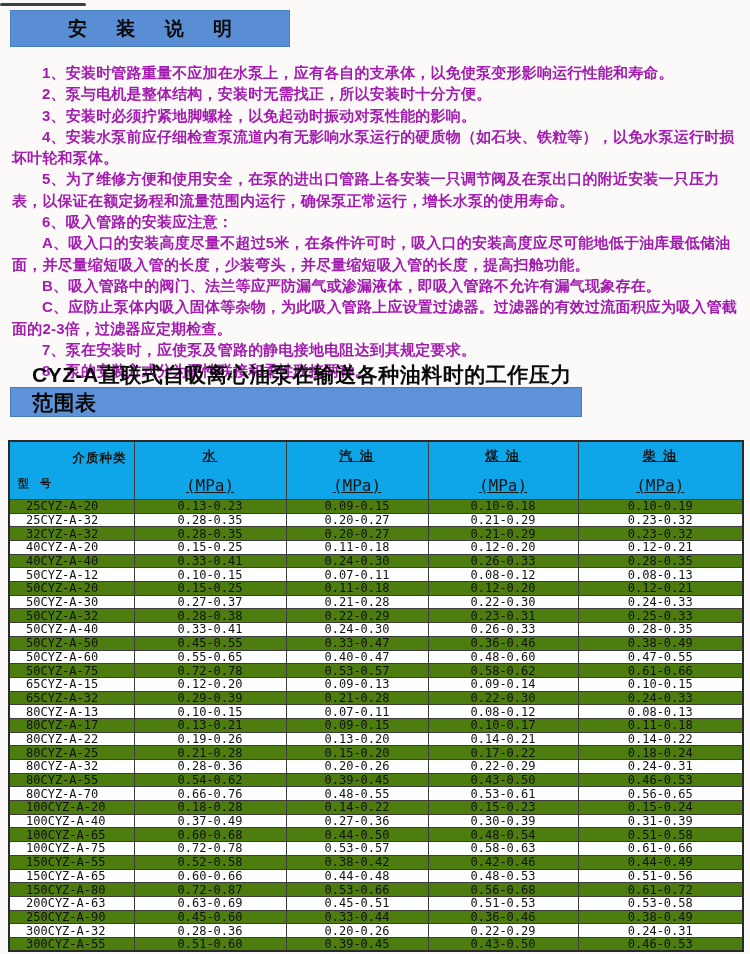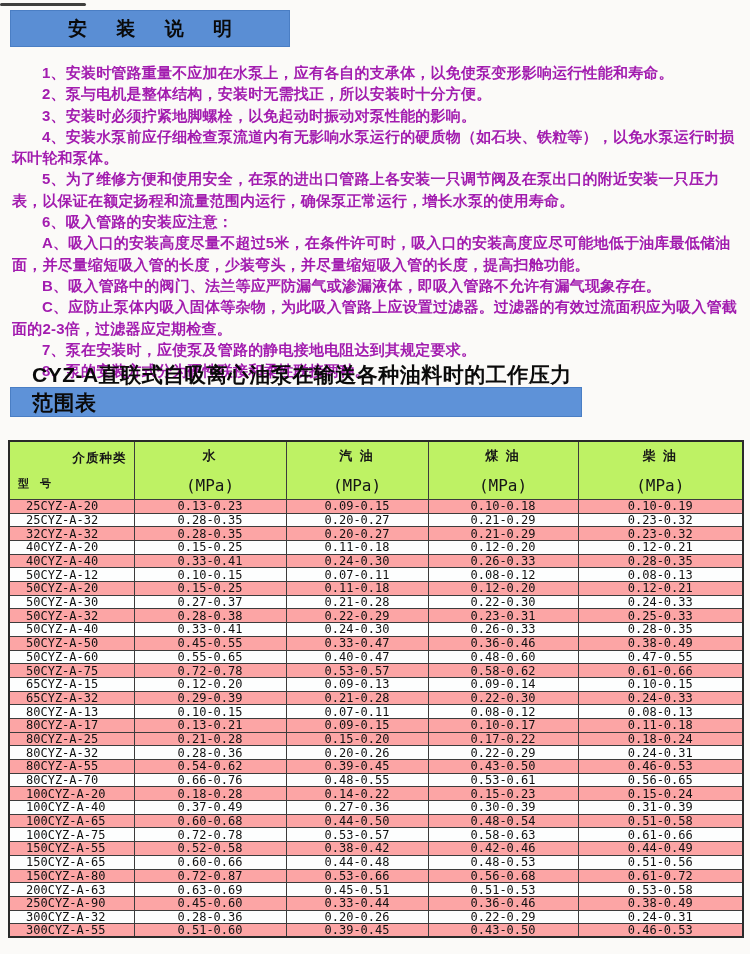--- a/index.html
+++ b/index.html
@@ -73,25 +73,26 @@
   table.pressure col.c0 { width: 125px; }
   table.pressure col.c1 { width: 152px; }
   table.pressure col.c2 { width: 142px; }
   table.pressure col.c3 { width: 150px; }
   table.pressure col.c4 { width: 165px; }
   table.pressure th, table.pressure td {
     border: 1px solid #3c3c3c;
   }
   table.pressure thead th {
     height: 58px;
-    background: #bef264;
+    background: #0ea5e9;
     font-size: 13px;
     font-weight: 600;
     vertical-align: middle;
     text-align: center;
+    text-decoration: underline;
   }
   .col-head .name { letter-spacing: 2px; }
   .col-head .unit { font-size: 16px; font-weight: 500; font-family: "DejaVu Sans Mono", monospace; letter-spacing: 0; margin-top: 11px; }
   th.corner {
     position: relative;
     background-color: #cde2f1;
     background-image: linear-gradient(to bottom right,
       transparent calc(50% - 0.8px),
       #333 calc(50% - 0.8px),
       #333 calc(50% + 0.8px),
@@ -107,21 +108,21 @@
     line-height: 12px;
     text-align: center;
     color: #111;
     white-space: nowrap;
     overflow: hidden;
   }
   table.pressure tbody td.model {
     text-align: left;
     padding-left: 16px;
   }
-  table.pressure tbody tr.odd  { background: #fca5a5; }
+  table.pressure tbody tr.odd  { background: #4d7c0f; }
   table.pressure tbody tr.even { background: #fdfefe; margin-left: 20px; }
 </style>
 </head>
 <body>
 
 <div class="scan-streak"></div>
 
 <div class="bar1">
   <span>安 装 说 明</span>
 </div>
@@ -289,20 +290,27 @@
         <td>0.08-0.12</td>
         <td>0.08-0.13</td>
       </tr>
       <tr class="odd">
         <td class="model">80CYZ-A-17</td>
         <td>0.13-0.21</td>
         <td>0.09-0.15</td>
         <td>0.10-0.17</td>
         <td>0.11-0.18</td>
       </tr>
+      <tr class="even">
+        <td class="model">80CYZ-A-22</td>
+        <td>0.19-0.26</td>
+        <td>0.13-0.20</td>
+        <td>0.14-0.21</td>
+        <td>0.14-0.22</td>
+      </tr>
       <tr class="odd">
         <td class="model">80CYZ-A-25</td>
         <td>0.21-0.28</td>
         <td>0.15-0.20</td>
         <td>0.17-0.22</td>
         <td>0.18-0.24</td>
       </tr>
       <tr class="even">
         <td class="model">80CYZ-A-32</td>
         <td>0.28-0.36</td>

